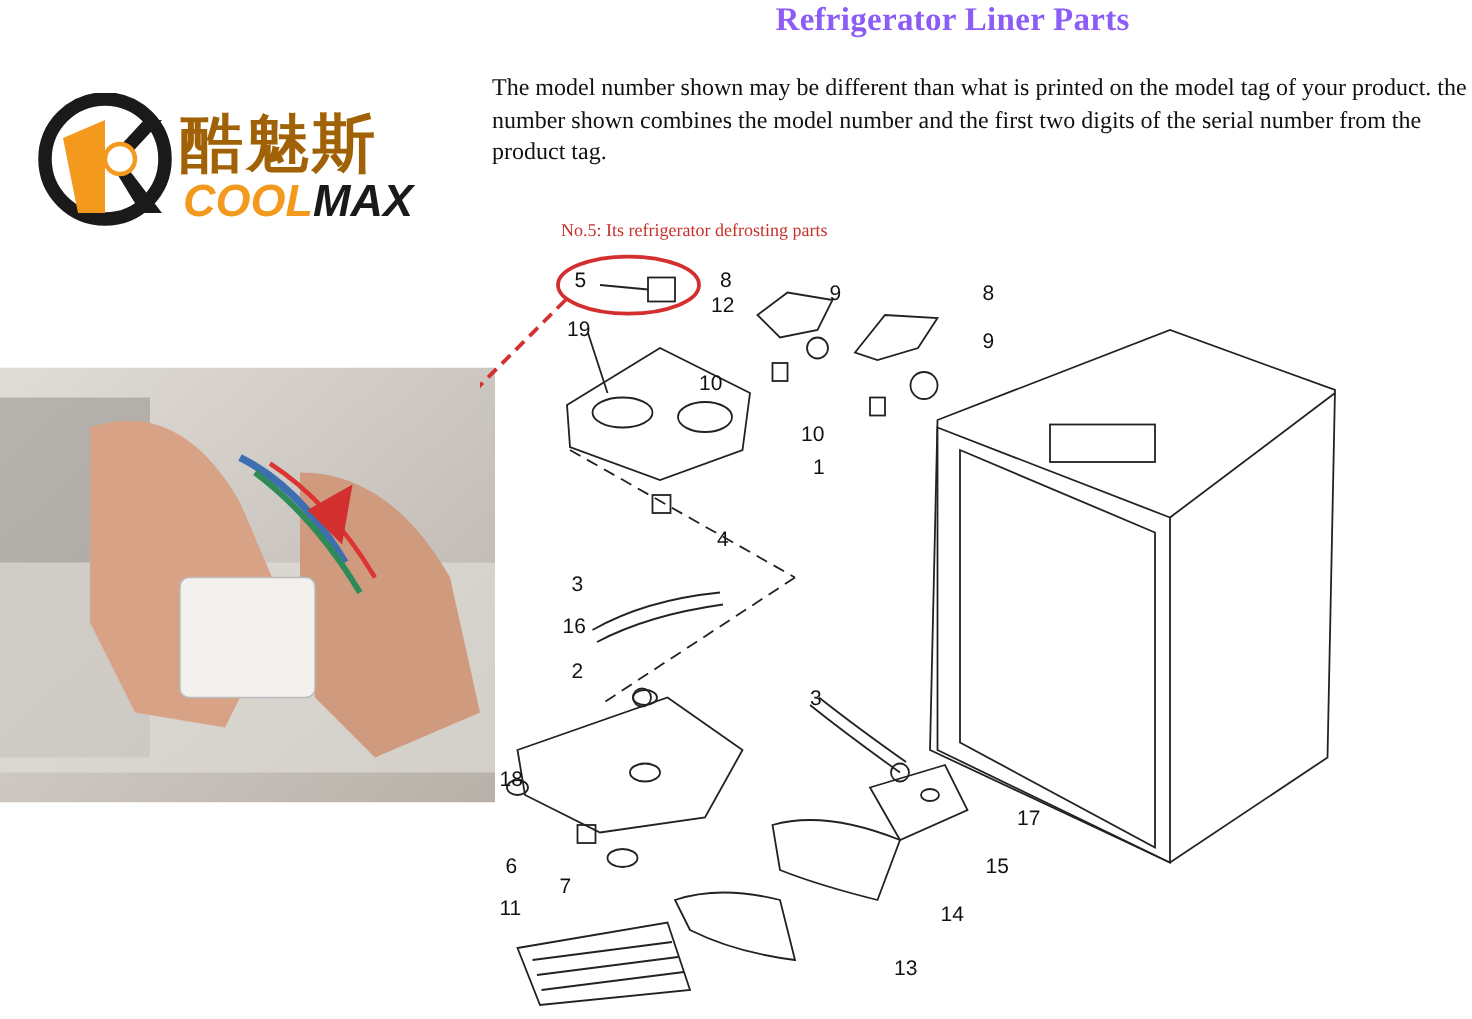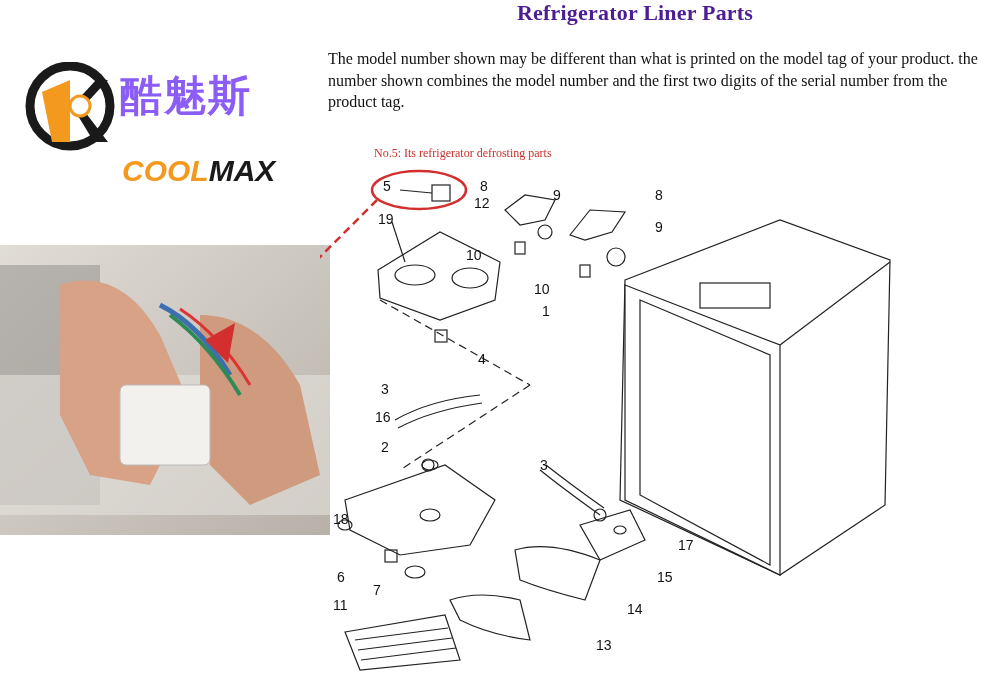--- a/index.html
+++ b/index.html
@@ -1,38 +1,38 @@
 <!DOCTYPE html>
 <html><head>
   <meta charset="utf-8">
   <style>
     html, body { margin: 0; padding: 0; background: #ffffff; }
     body { width: 981px; height: 679px; position: relative; overflow: hidden; font-family: "Liberation Serif", serif; }
-    .title { position: absolute; left: 517px; top: 0px; font-size: 22px; font-weight: bold; color: #4c1d95; letter-spacing: 0.2px; }
+    .title { position: absolute; left: 517px; top: 0px; font-size: 22px; font-weight: bold; color: #8b5cf6; letter-spacing: 0.2px; }
     .desc { position: absolute; left: 328px; top: 48px; width: 660px; font-size: 16px; line-height: 21.5px; color: #111; }
     .callout { position: absolute; left: 374px; top: 146px; font-size: 12px; color: #c8302a; }
     .logo { position: absolute; left: 22px; top: 62px; width: 290px; height: 95px; }
     .photo { position: absolute; left: 0; top: 245px; width: 330px; height: 290px; }
     .diagram { position: absolute; left: 320px; top: 160px; width: 661px; height: 519px; }
   </style>
 </head>
 <body>
 
 <div class="title">Refrigerator Liner Parts</div>
 <div class="desc">The model number shown may be different than what is printed on the model tag of your product. the number shown combines the model number and the first two digits of the serial number from the product tag.</div>
 
 <div class="logo">
   <svg width="290" height="95" viewBox="0 0 290 95">
     <circle cx="48" cy="44" r="40" fill="none" stroke="#1a1a1a" stroke-width="9"></circle>
     <path d="M20 30 L48 18 L48 80 L30 80 Z" fill="#f39a1e"></path>
     <path d="M50 44 L74 18 L86 18 L60 46 L86 80 L72 80 Z" fill="#1a1a1a"></path>
     <circle cx="58" cy="44" r="10" fill="#fff" stroke="#f39a1e" stroke-width="3"></circle>
   </svg>
-  <div style="position:absolute; left:98px; top:6px; font-family:'DejaVu Sans',sans-serif; font-size:42px; font-weight:bold; color:#8b5cf6; letter-spacing:2px;">酷魅斯</div>
-  <div style="position:absolute; left:100px; top:56px; font-family:'Liberation Sans',sans-serif; font-size:30px; font-weight:bold; font-style:italic;margin-top:36px;">
+  <div style="position:absolute; left:98px; top:6px; font-family:'DejaVu Sans',sans-serif; font-size:42px; font-weight:bold; color:#a16207; letter-spacing:2px;">酷魅斯</div>
+  <div style="position:absolute; left:100px; top:56px; font-family:'Liberation Sans',sans-serif; font-size:30px; font-weight:bold; font-style:italic;">
     <span style="color:#f39a1e;">COOL</span><span style="color:#1a1a1a;">MAX</span>
   </div>
 </div>
 
 <div class="photo">
   <svg width="330" height="290" viewBox="0 0 330 290">
     <defs>
       <linearGradient id="bg" x1="0" y1="0" x2="1" y2="1">
         <stop offset="0" stop-color="#d9d4cc"></stop>
         <stop offset="1" stop-color="#a59d94"></stop>

